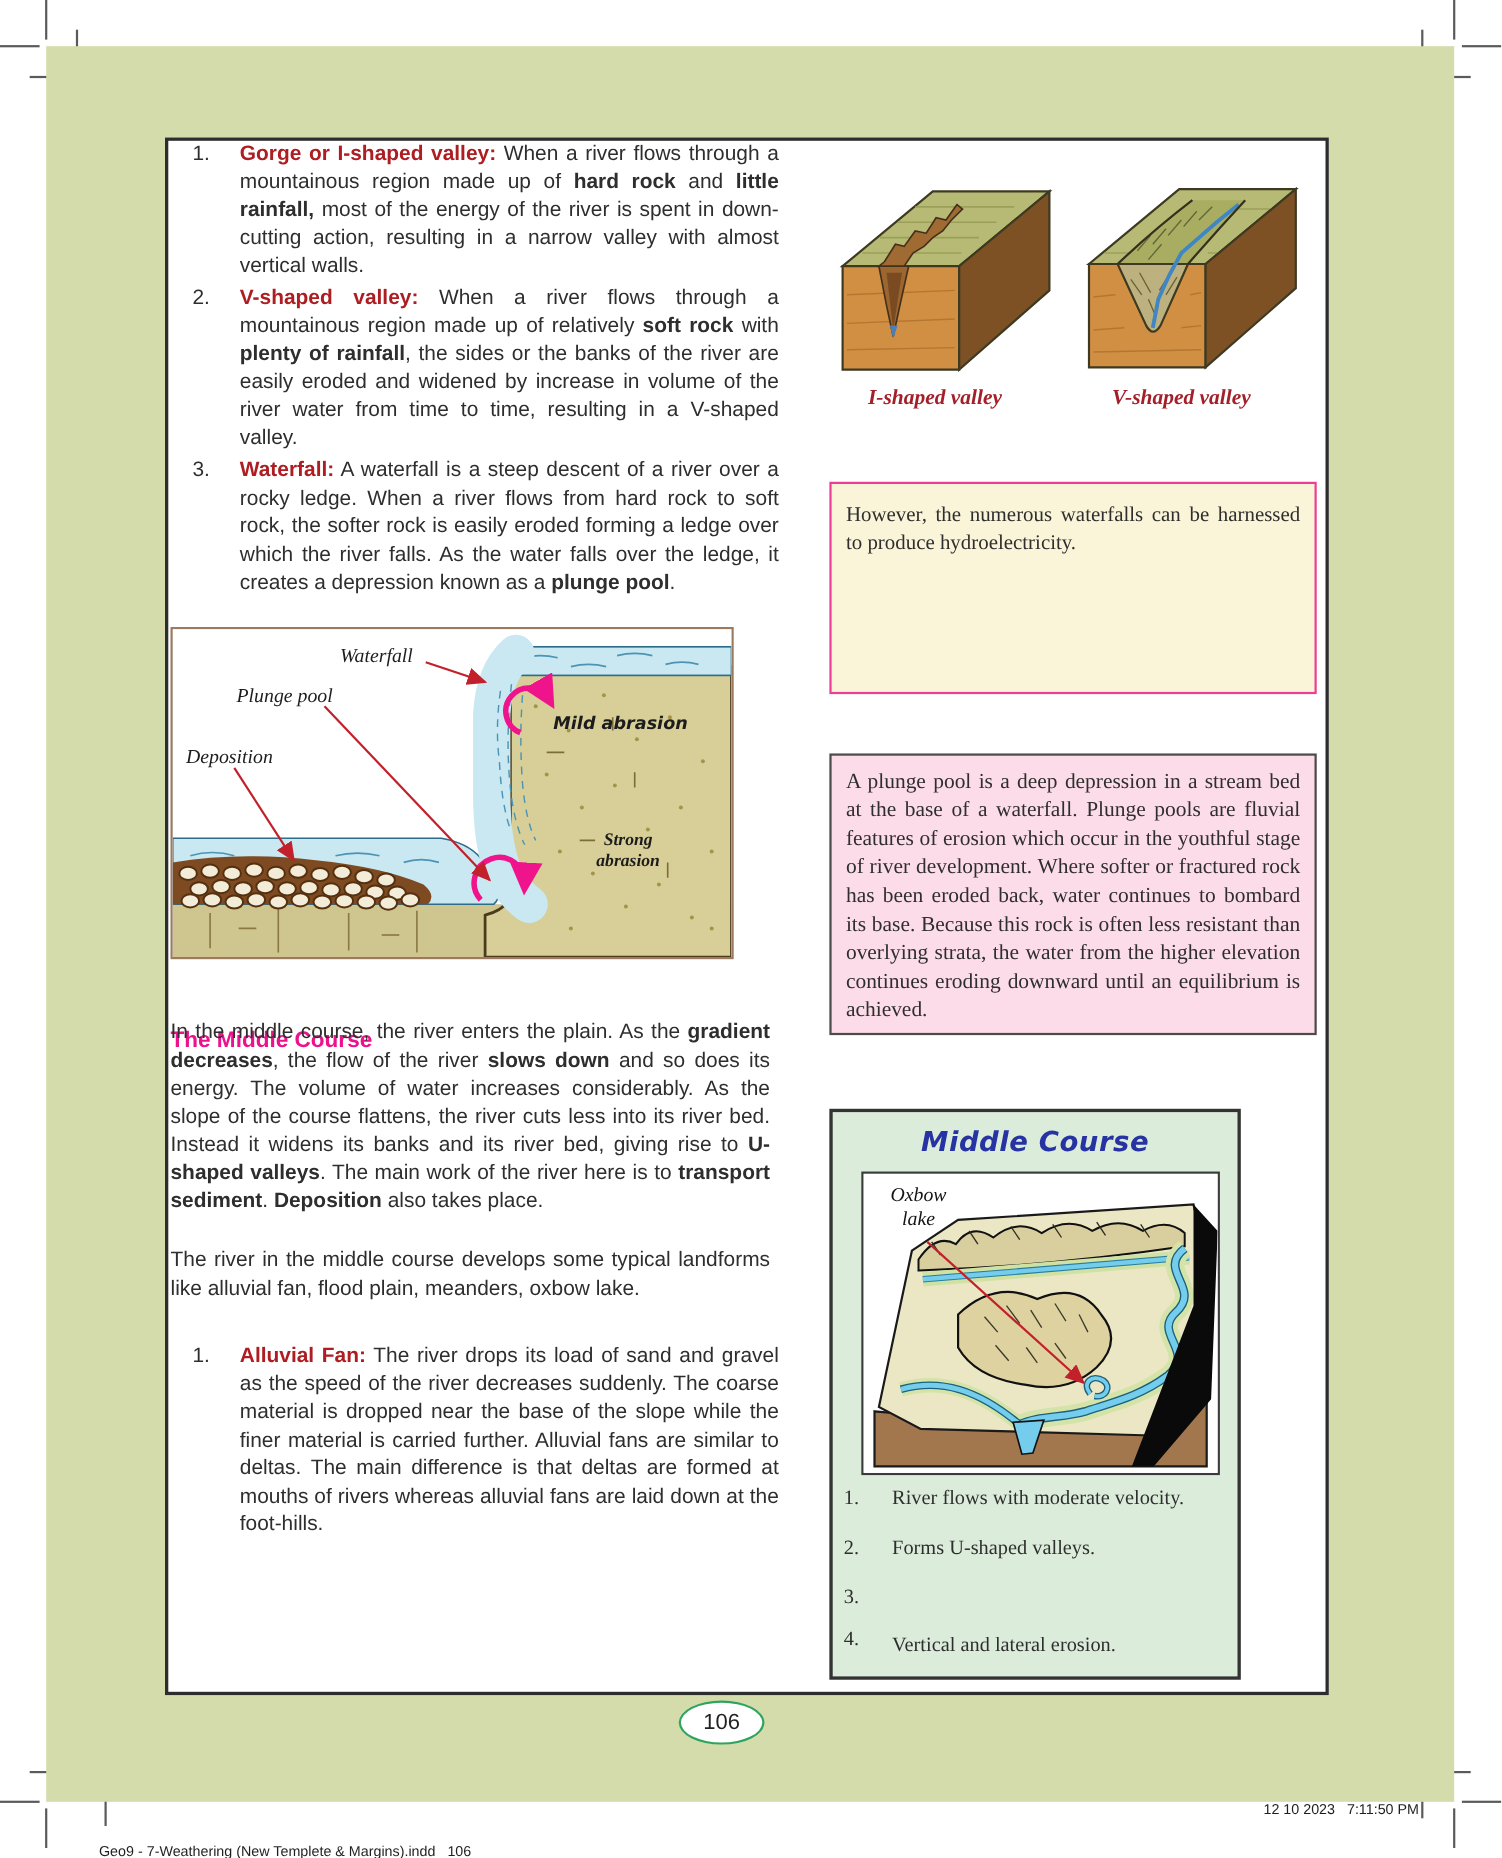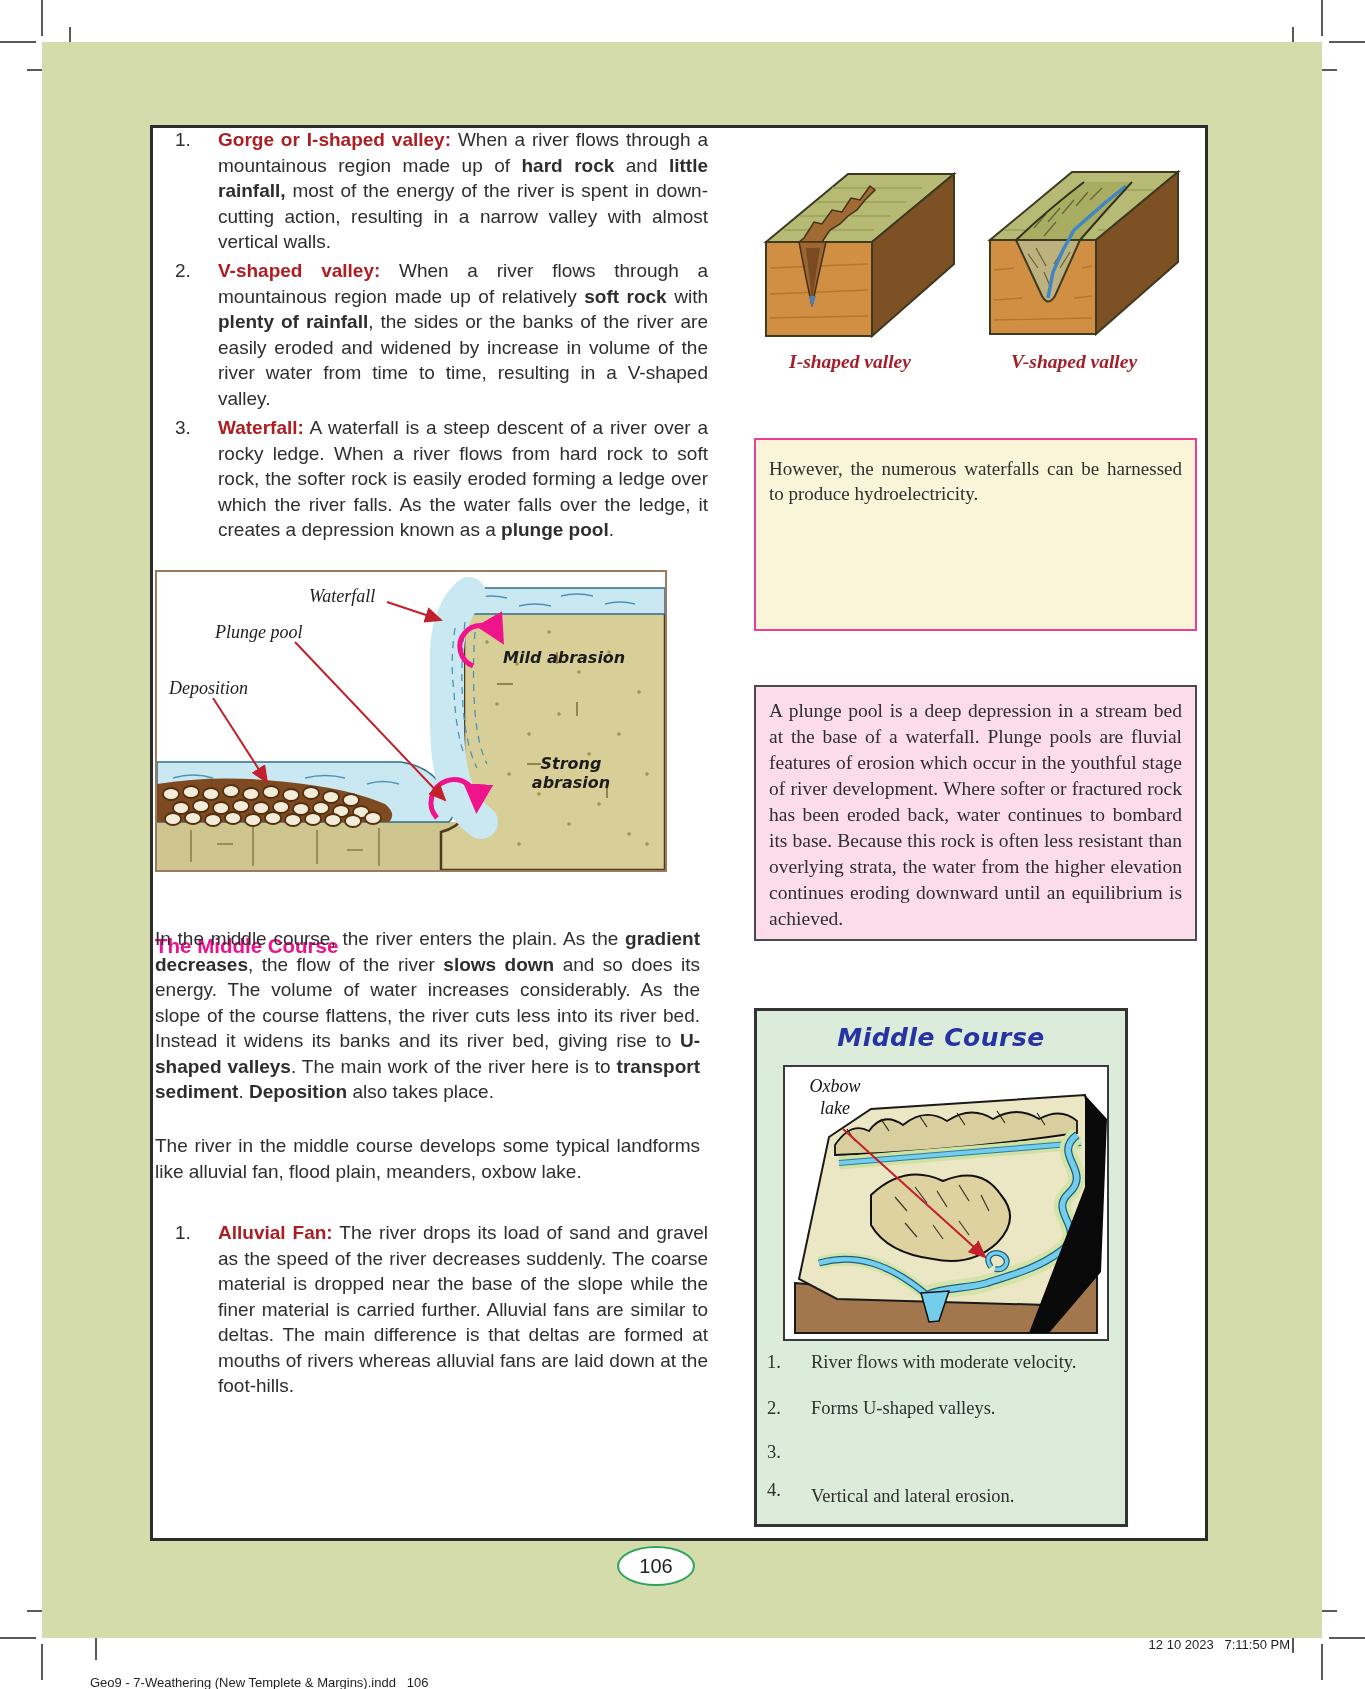--- a/index.html
+++ b/index.html
@@ -202,21 +202,21 @@
       <path d="M316,94 A21,21 0 1 1 342,64" stroke="#f0148c" stroke-width="5" fill="none" marker-end="url(#pa)"></path>
       <path d="M280,246 A23,23 0 1 1 320,232" stroke="#f0148c" stroke-width="5" fill="none" marker-end="url(#pa)"></path>
       <line x1="230" y1="30" x2="284" y2="48" stroke="#c2202a" stroke-width="2" marker-end="url(#ra)"></line>
       <line x1="138" y1="70" x2="288" y2="228" stroke="#c2202a" stroke-width="2" marker-end="url(#ra)"></line>
       <line x1="56" y1="126" x2="110" y2="210" stroke="#c2202a" stroke-width="2" marker-end="url(#ra)"></line>
     </svg>
     <span class="abs fig-label" style="left:152px;top:14px;">Waterfall</span>
     <span class="abs fig-label" style="left:58px;top:50px;">Plunge pool</span>
     <span class="abs fig-label" style="left:12px;top:106px;">Deposition</span>
     <span class="abs hand" style="left:346px;top:76px;">Mild abrasion</span>
-    <span class="abs hand pre" style="left:356px;top:182px;width:116px;">Strong
+    <span class="abs hand pre" style="left:356px;top:182px;width:116px;font-family:Liberation Serif, serif;">Strong
 abrasion</span>
   </div>
 
   <div class="abs mag-heading" style="left:155px;top:934px;">The Middle Course</div>
 
   <div class="abs body-par" style="left:155px;top:926px;width:545px;"><span>In the middle course, the river enters the plain.  As the </span><span style="font-weight: bold;">gradient decreases</span><span>, the flow of the river </span><span style="font-weight: bold;">slows down</span><span> and so does its energy. The volume of water increases considerably. As the slope of the course flattens, the river cuts less into its river bed. Instead it widens its banks and its river bed, giving rise to </span><span style="font-weight: bold;">U-shaped valleys</span><span>. The main work of the river here is to </span><span style="font-weight: bold;">transport sediment</span><span>. </span><span style="font-weight: bold;">Deposition</span><span> also takes place.</span></div>
 
   <div class="abs body-par" style="left:155px;top:1133px;width:545px;">The river in the middle course develops some typical landforms like alluvial fan, flood plain, meanders, oxbow lake.</div>
 
   <div class="abs num-item" style="left:175px;top:1220px;width:533px;">

